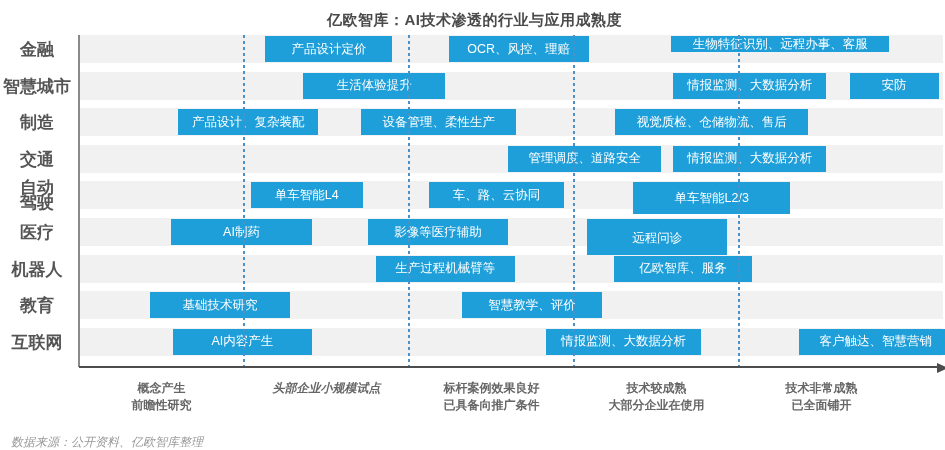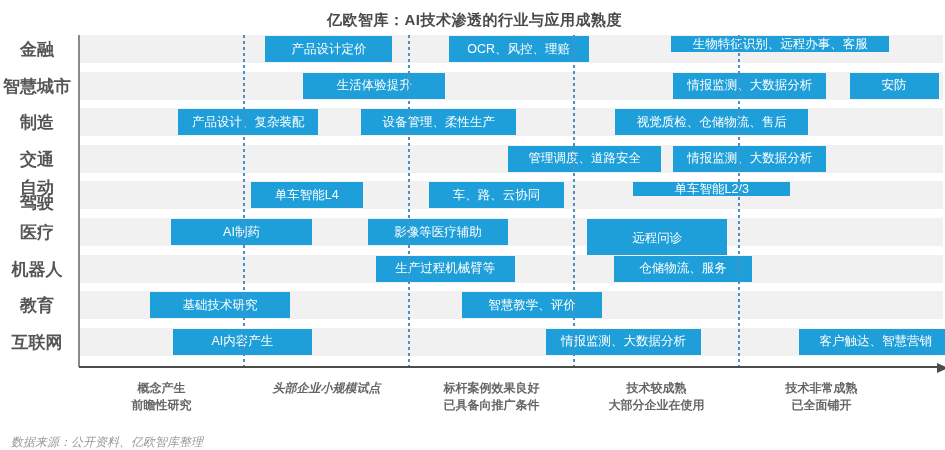--- a/index.html
+++ b/index.html
@@ -59,30 +59,30 @@
       <div class="box" style="left: 613.25px; top: 107.2px; width: 193.05px; height: 26px;">视觉质检、仓储物流、售后</div>
       <div class="band" style="left: 77px; top: 142.8px; width: 864px; height: 28px;"></div>
       <div class="row-label" style="top: 156.8px; transform: translateY(-50%);">交通</div>
       <div class="box" style="left: 506px; top: 143.8px; width: 153.45px; height: 26px;">管理调度、道路安全</div>
       <div class="box" style="left: 671px; top: 143.8px; width: 153.45px; height: 26px;">情报监测、大数据分析</div>
       <div class="band" style="left: 77px; top: 179.4px; width: 864px; height: 28px;"></div>
       <div class="row-label" style="top: 193.4px; transform: translateY(-50%);">自动
 驾驶</div>
       <div class="box" style="left: 248.6px; top: 180.4px; width: 112.2px; height: 26px;">单车智能L4</div>
       <div class="box" style="left: 426.8px; top: 180.4px; width: 135.3px; height: 26px;">车、路、云协同</div>
-      <div class="box" style="left: 631.4px; top: 180.4px; width: 156.75px; height: 14px;">单车智能L2/3</div>
+      <div class="box" style="left: 631.4px; top: 180.4px; width: 156.75px; height: 32px;">单车智能L2/3</div>
       <div class="band" style="left: 77px; top: 216px; width: 864px; height: 28px;"></div>
       <div class="row-label" style="top: 230px; transform: translateY(-50%);">医疗</div>
       <div class="box" style="left: 169.4px; top: 217px; width: 140.25px; height: 26px;">AI制药</div>
       <div class="box" style="left: 365.75px; top: 217px; width: 140.25px; height: 26px;">影像等医疗辅助</div>
       <div class="box" style="left: 585.2px; top: 217px; width: 140.25px; height: 38px;">远程问诊</div>
       <div class="band" style="left: 77px; top: 252.6px; width: 864px; height: 28px;"></div>
       <div class="row-label" style="top: 266.6px; transform: translateY(-50%);">机器人</div>
       <div class="box" style="left: 374px; top: 253.6px; width: 138.6px; height: 26px;">生产过程机械臂等</div>
-      <div class="box" style="left: 611.6px; top: 253.6px; width: 138.6px; height: 26px;">仓储物流、服务</div>
+      <div class="box" style="left: 611.6px; top: 253.6px; width: 138.6px; height: 26px;">亿欧智库、服务</div>
       <div class="band" style="left: 77px; top: 289.2px; width: 864px; height: 28px;"></div>
       <div class="row-label" style="top: 303.2px; transform: translateY(-50%);">教育</div>
       <div class="box" style="left: 147.95px; top: 290.2px; width: 140.25px; height: 26px;">基础技术研究</div>
       <div class="box" style="left: 459.8px; top: 290.2px; width: 140.25px; height: 26px;">智慧教学、评价</div>
       <div class="band" style="left: 77px; top: 325.8px; width: 864px; height: 28px;"></div>
       <div class="row-label" style="top: 339.8px; transform: translateY(-50%);">互联网</div>
       <div class="box" style="left: 171.05px; top: 326.8px; width: 138.6px; height: 26px;">AI内容产生</div>
       <div class="box" style="left: 543.95px; top: 326.8px; width: 155.1px; height: 26px;">情报监测、大数据分析</div>
       <div class="box" style="left: 797px; top: 326.8px; width: 153.45px; height: 26px;">客户触达、智慧营销</div>
       <div class="divider" style="left: 241px; top: 33px; height: 332px;"></div>

